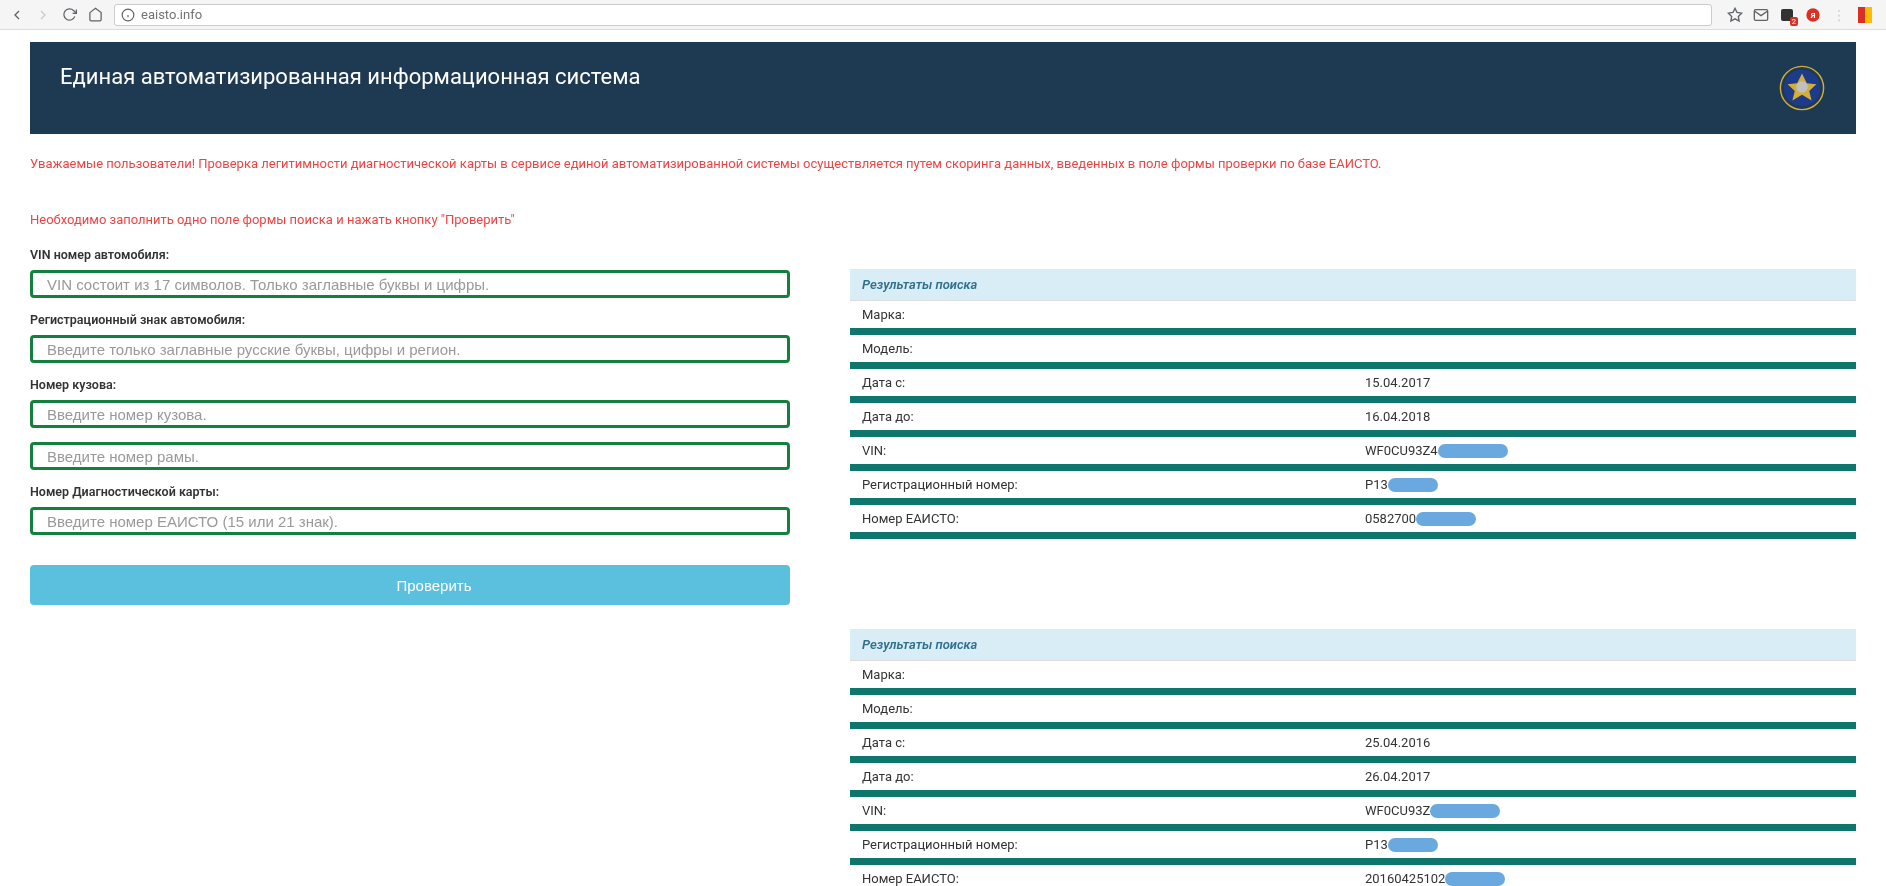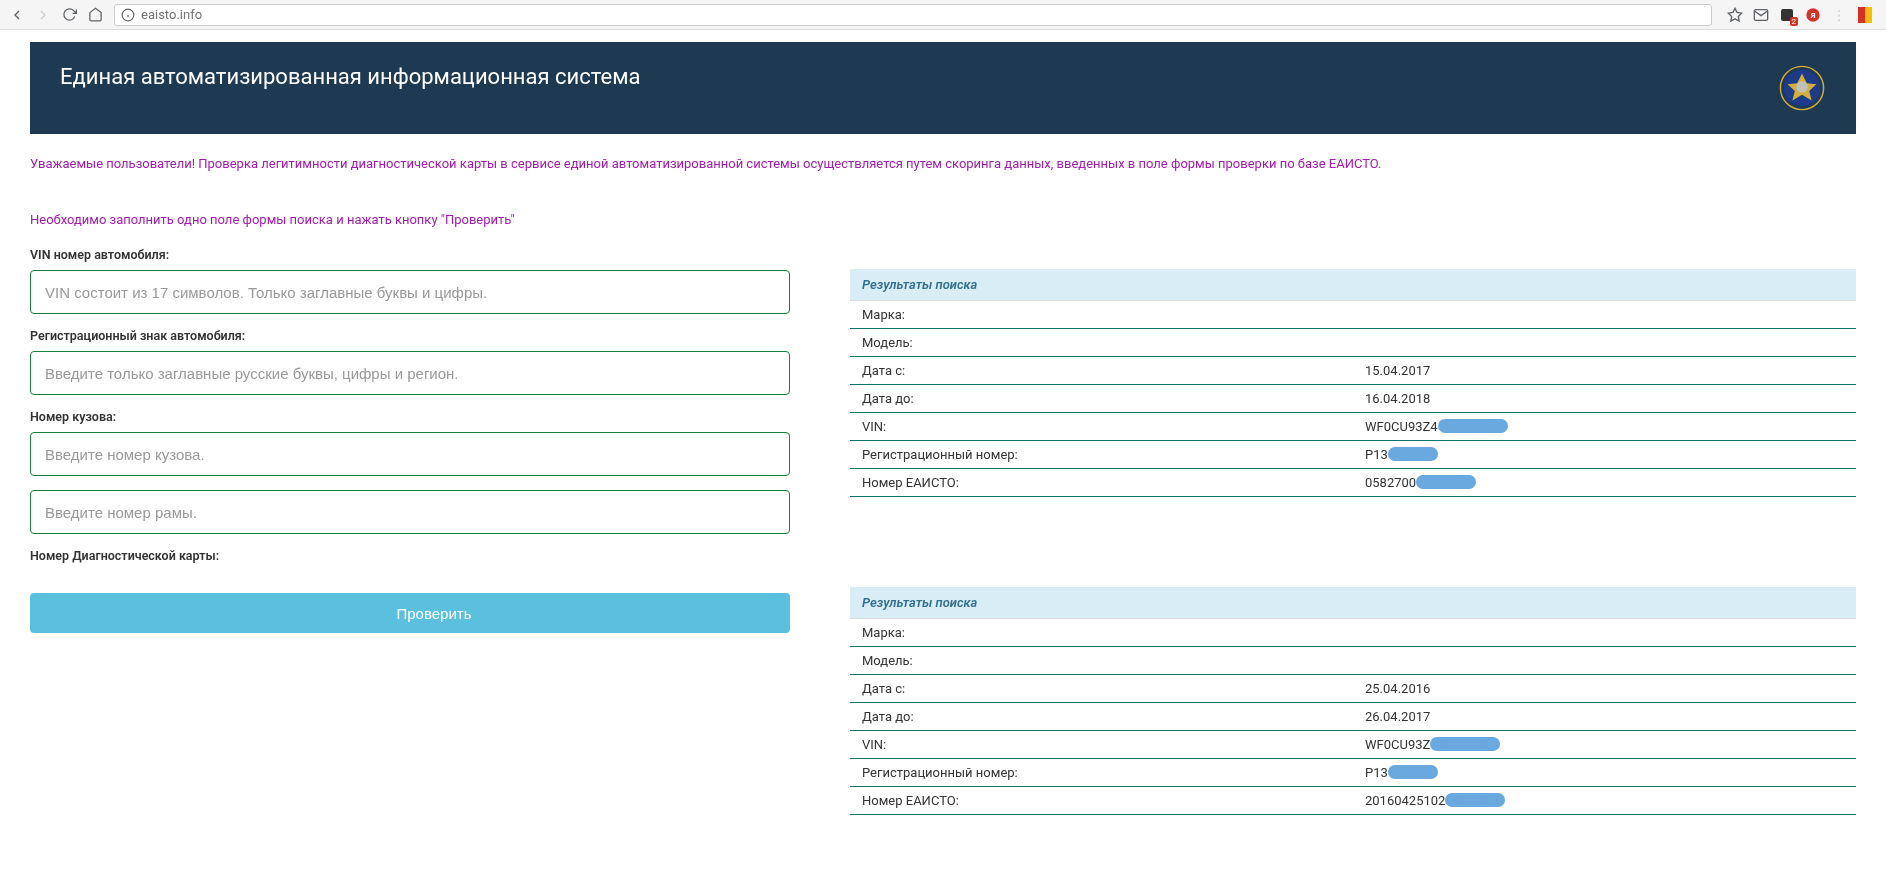--- a/index.html
+++ b/index.html
@@ -84,21 +84,21 @@
     }
     .logo {
       width: 48px;
       height: 48px;
     }
     .content {
       padding: 20px 30px;
     }
     .intro-text {
       font-size: 13px;
-      color: #a21caf;
+      color: #ef4444;
       margin-bottom: 8px;
       line-height: 1.5;
     }
     .main-area {
       display: flex;
       gap: 60px;
       margin-top: 18px;
     }
     .form-column {
       flex: 0 0 760px;
@@ -112,22 +112,22 @@
     }
     .form-label {
       display: block;
       font-size: 12.5px;
       font-weight: 600;
       color: #333;
       margin-bottom: 8px;
     }
     .form-input {
       width: 100%;
-      height: 44px;
-      border: 1px solid #15803d;
+      height: 28px;
+      border: 3px solid #15803d;
       border-radius: 4px;
       padding: 7px 14px;
       font-size: 15px;
       color: #555;
     }
     .form-input::placeholder {
       color: #999;
     }
     .submit-btn {
       width: 100%;
@@ -154,36 +154,36 @@
       font-style: italic;
     }
     .results-table {
       width: 100%;
       border-collapse: collapse;
     }
     .results-table td {
       font-size: 13px;
       color: #333;
       padding: 6px 12px;
-      border-bottom: 1px solid #0f766e;
+      border-bottom: 7px solid #0f766e;
       vertical-align: middle;
     }
     .results-table td:first-child {
       width: 50%;
     }
     .redacted {
       display: inline-block;
       background: #6aa9e0;
       border-radius: 10px;
       height: 14px;
       vertical-align: middle;
     }
     .value-cell {
       display: flex;
-      align-items: flex-start;
+      align-items: flex-end;
       gap: 0;
     }
   </style>
 </head>
 <body>
 
 <div class="browser-chrome">
   <div class="nav-btn">
     <svg width="16" height="16" viewBox="0 0 24 24" fill="none" stroke="#5f6368" stroke-width="2">
         <polyline points="15 18 9 12 15 6"></polyline>
@@ -277,20 +277,21 @@
       </div>
       <div class="form-group">
         <label class="form-label">Номер кузова:</label>
         <input class="form-input" type="text" placeholder="Введите номер кузова." style="">
       </div>
       <div class="form-group">
         <input class="form-input" type="text" placeholder="Введите номер рамы." style="">
       </div>
       <div class="form-group">
         <label class="form-label">Номер Диагностической карты:</label>
+        <input class="form-input" type="text" placeholder="Введите номер ЕАИСТО (15 или 21 знак)." style="">
       </div>
       <button class="submit-btn">Проверить</button>
     </div>
 
     <div class="results-column">
       <div class="results-block">
         <div class="results-header">Результаты поиска</div>
         <table class="results-table">
           <tbody>
               <tr>

